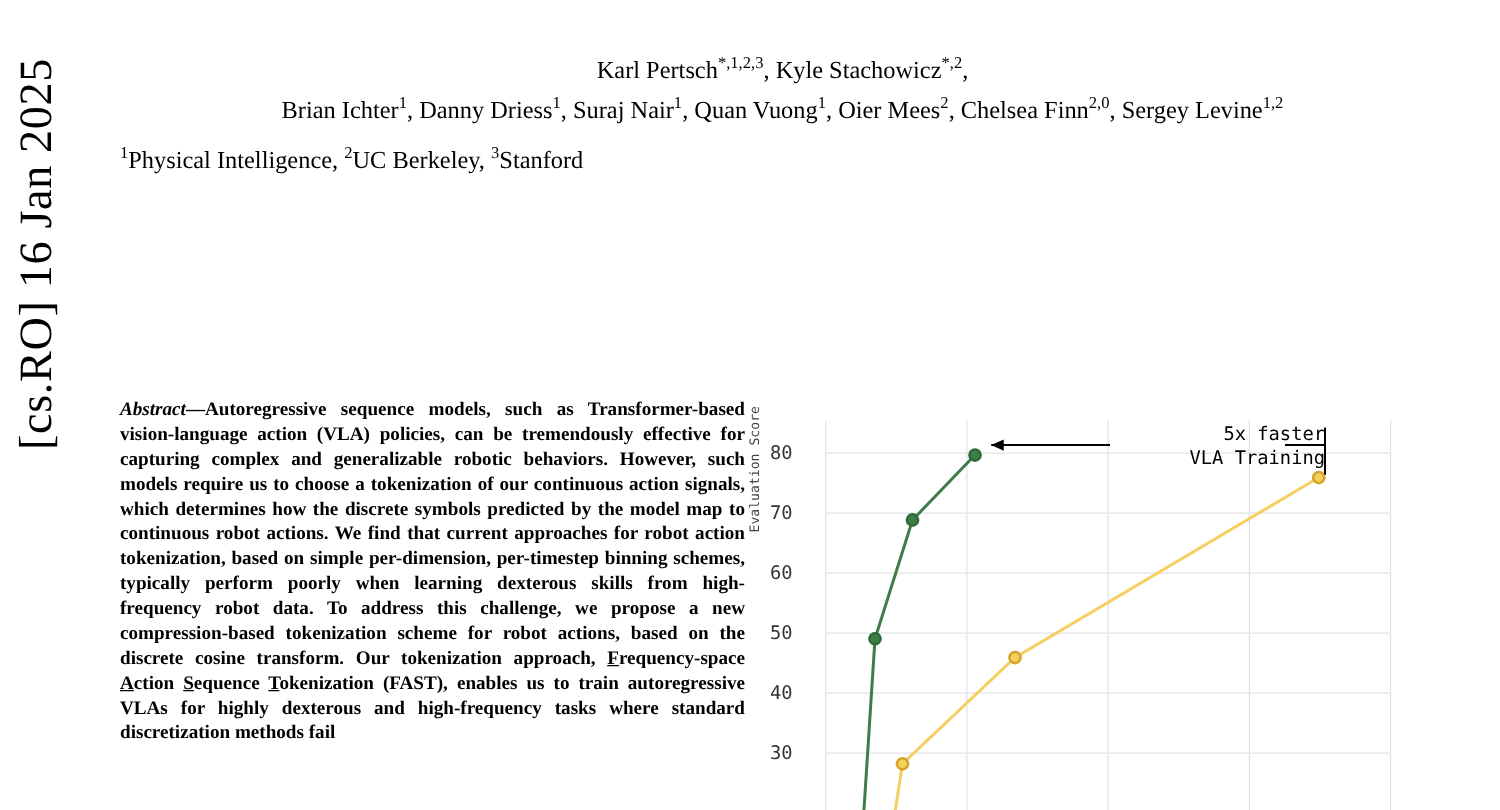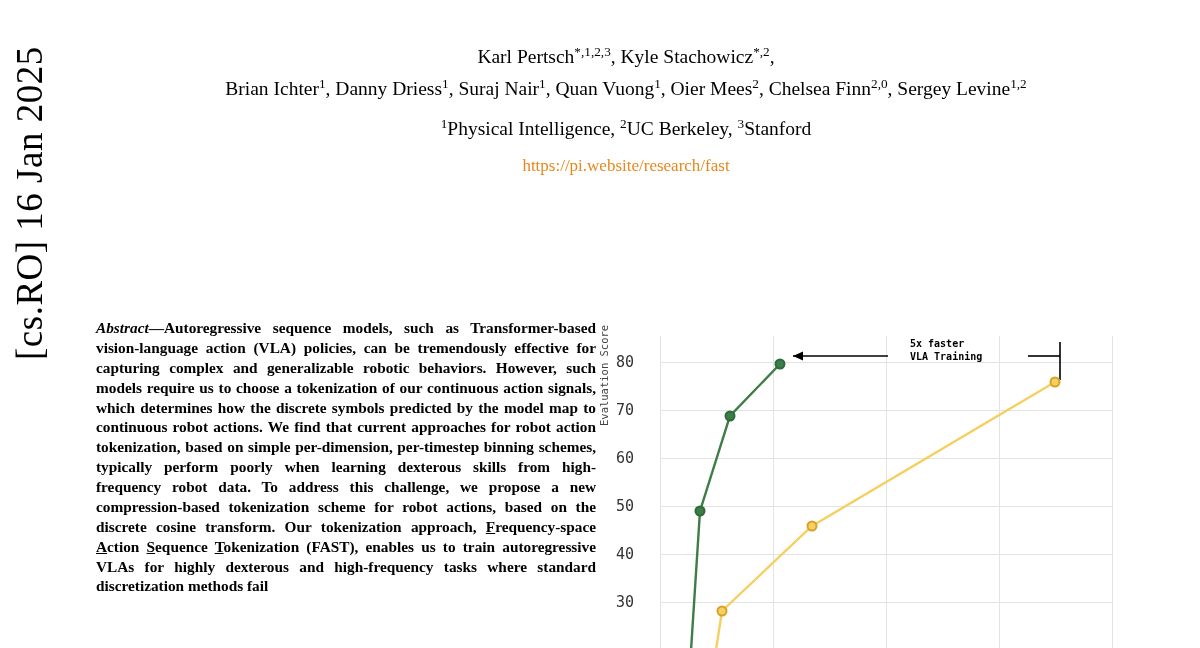--- a/index.html
+++ b/index.html
@@ -53,21 +53,21 @@
     text-align: center;
     font-size: 19.5px;
     margin-top: 34px;
   }
   .authors-line2 {
     text-align: center;
     font-size: 19.5px;
     margin-top: 10px;
   }
   .affil {
-    text-align: center;
+    text-align: left;
     font-size: 19.5px;
     margin-top: 18px;
   }
   .weburl {
     text-align: center;
     font-size: 17px;
     margin-top: 16px;
     color: #e8871a;
   }
   sup { font-size: 0.68em; vertical-align: super; line-height: 0; }
@@ -156,24 +156,24 @@
     box-sizing: border-box;
     border: 2px solid #2f6b39;
     background: #3f7d4a;
   }
   .dot.green { border-color: #2d6b38; background: #3e7c48; }
   .dot.yellow { border-color: #d6a326; background: #f6cf61; }
   #annotation {
     position: absolute;
     left: 250px;
     top: 2px;
-    font-size: 10px;
+    font-size: 15px;
     font-family: "DejaVu Sans Mono", monospace;
-    font-weight: bold;
-    text-align: left;
+    font-weight: normal;
+    text-align: right;
     line-height: 1.25;
     color: #000;
     width: 150px;
   }
   svg.overlay {
     position: absolute;
     left: 0; top: 0;
     width: 452px;
     height: 312px;
     overflow: visible;
@@ -191,21 +191,20 @@
 
   <div class="authors-line1">
     Karl Pertsch<sup>*,1,2,3</sup>, Kyle Stachowicz<sup>*,2</sup>,
   </div>
   <div class="authors-line2">
     Brian Ichter<sup>1</sup>, Danny Driess<sup>1</sup>, Suraj Nair<sup>1</sup>, Quan Vuong<sup>1</sup>, Oier Mees<sup>2</sup>, Chelsea Finn<sup>2,0</sup>, Sergey Levine<sup>1,2</sup>
   </div>
   <div class="affil">
     <sup>1</sup>Physical Intelligence, <sup>2</sup>UC Berkeley, <sup>3</sup>Stanford
   </div>
-  <div class="weburl">https://pi.website/research/fast</div>
 
   <div id="columns">
 
     <div class="col-left">
       <p>
         <span class="abs-head">Abstract</span><span>—</span><span>Autoregressive sequence models, such as Transformer-based vision-language action (VLA) policies, can be tremendously effective for capturing complex and generalizable robotic behaviors. However, such models require us to choose a tokenization of our continuous action signals, which determines how the discrete symbols predicted by the model map to continuous robot actions. We find that current approaches for robot action tokenization, based on simple per-dimension, per-timestep binning schemes, typically perform poorly when learning dexterous skills from high-frequency robot data. To address this challenge, we propose a new compression-based tokenization scheme for robot actions, based on the discrete cosine transform. Our tokenization approach, <span class="uline">F</span>requency-space <span class="uline">A</span>ction <span class="uline">S</span>equence <span class="uline">T</span>okenization (FAST), enables us to train autoregressive VLAs for highly dexterous and high-frequency tasks where standard discretization methods fail</span>
       </p>
     </div>
 
     <div class="col-right">

